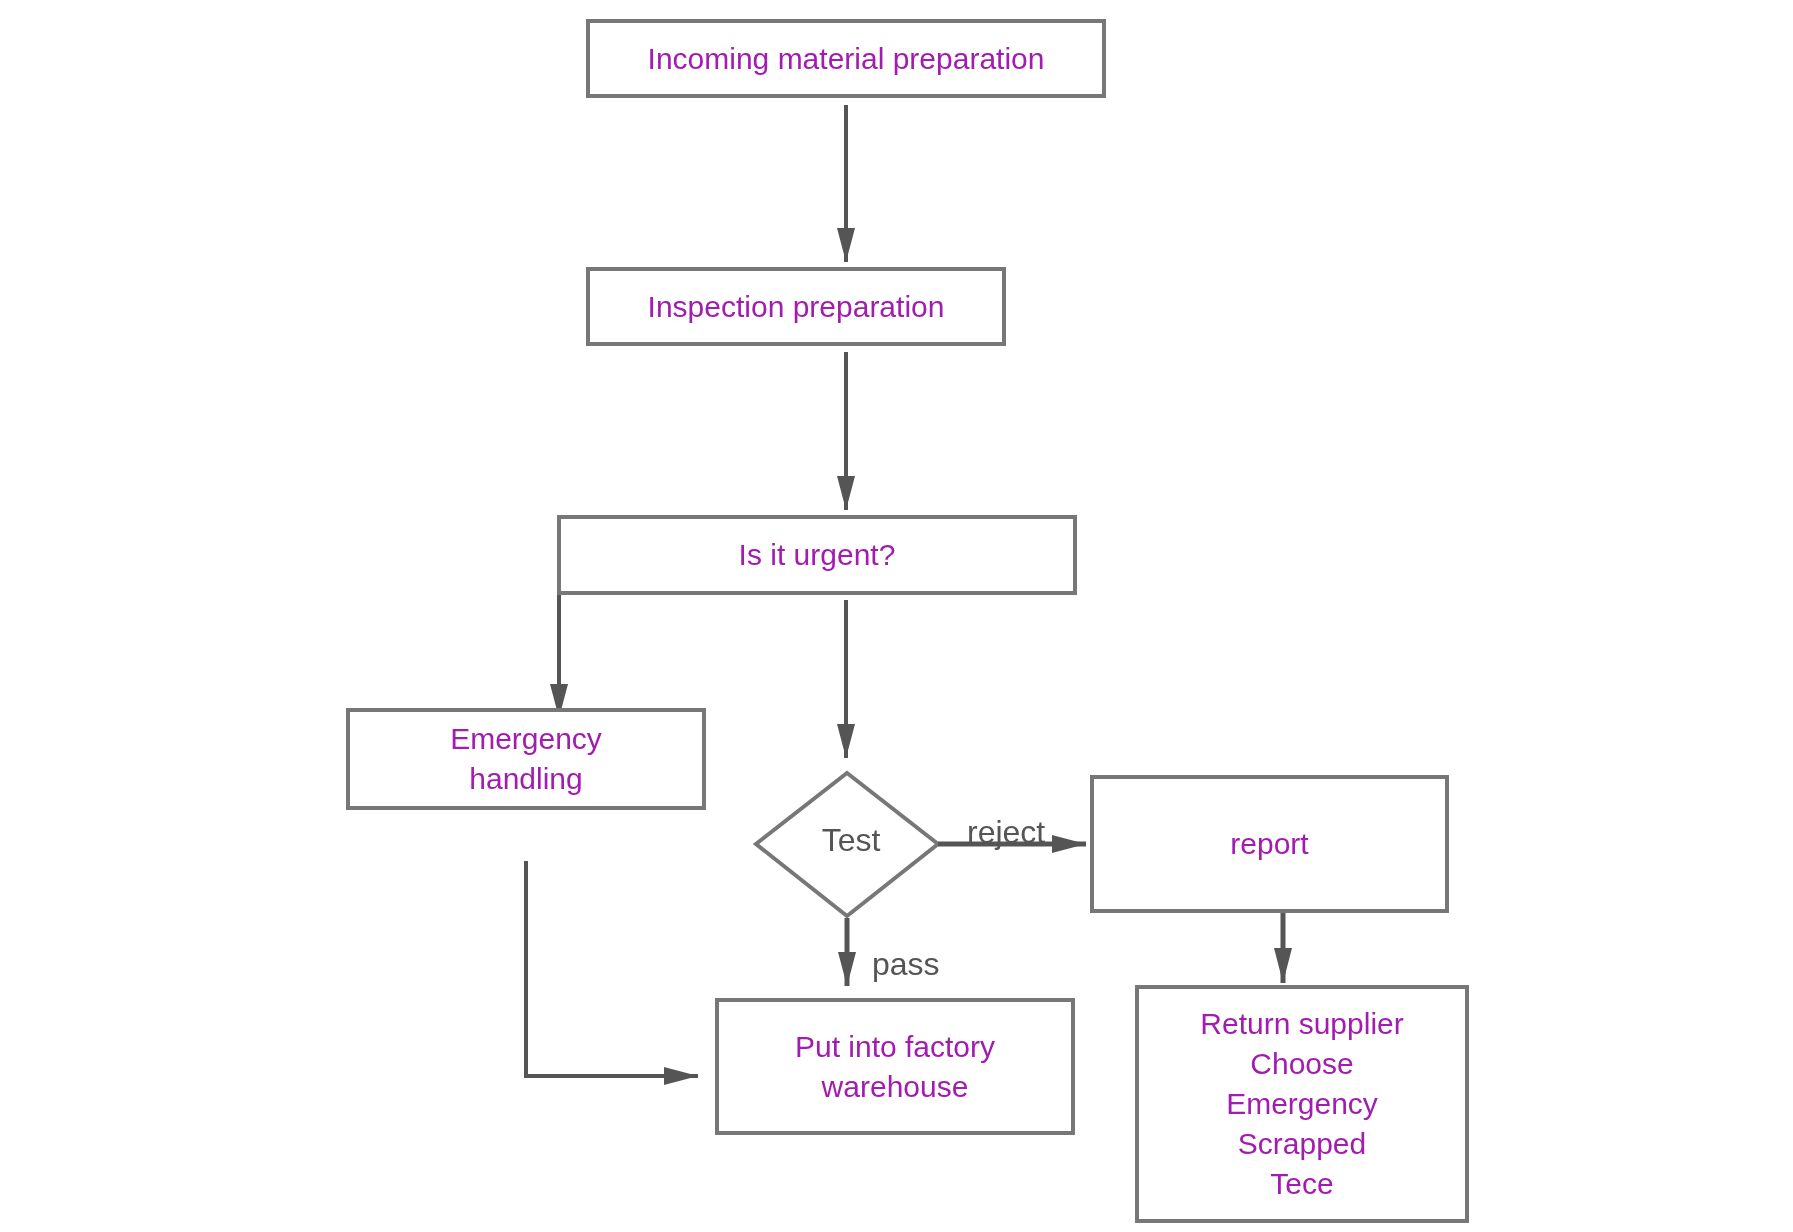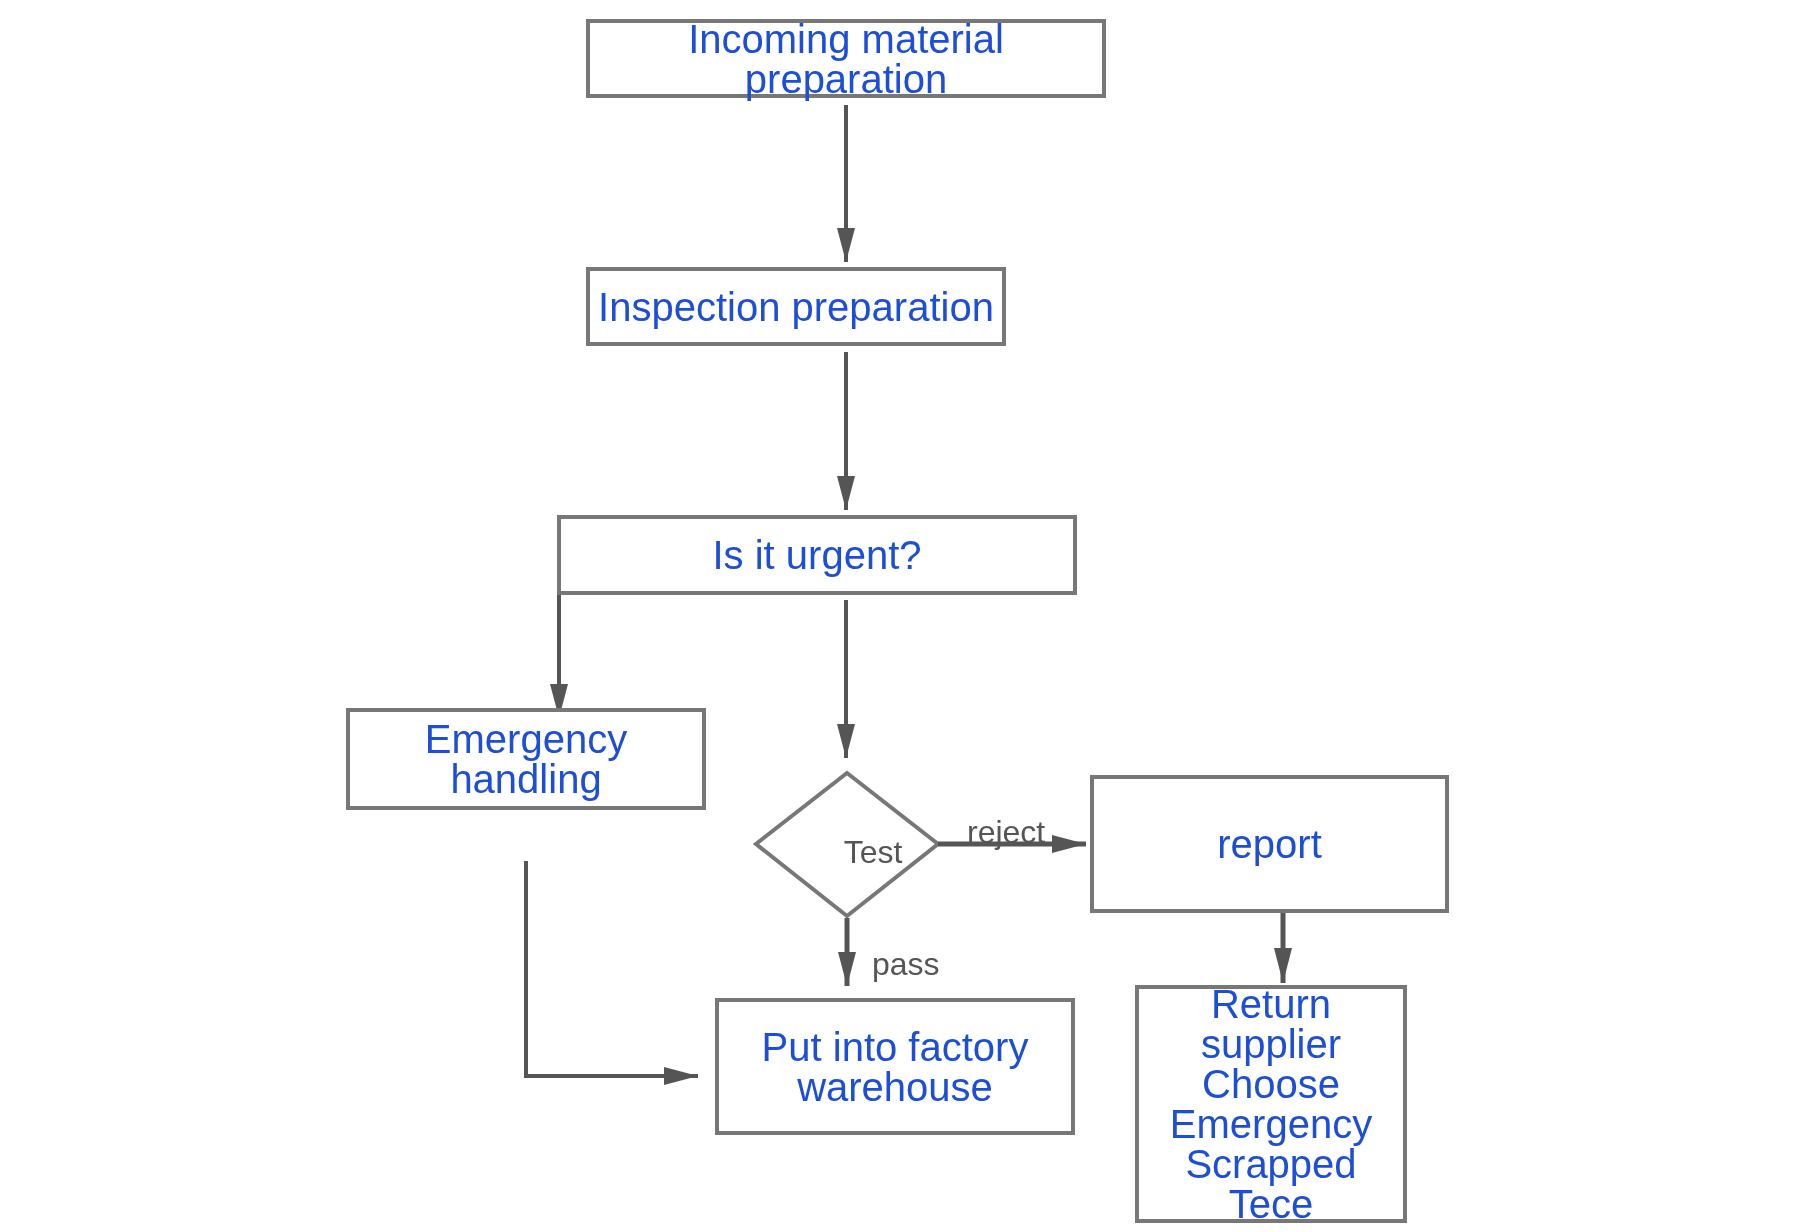--- a/index.html
+++ b/index.html
@@ -2,21 +2,21 @@
 <html><head>
 <meta charset="utf-8">
 <style>
   html, body { margin: 0; padding: 0; background: #ffffff; }
   body { width: 1793px; height: 1232px; position: relative; overflow: hidden;
          font-family: "Liberation Sans", sans-serif; color: #555555; }
   svg.edges { position: absolute; left: 0; top: 0; }
   .node { position: absolute; box-sizing: border-box; border: 4px solid #777777;
           background: #ffffff; display: flex; flex-direction: column;
           align-items: center; justify-content: center; text-align: center;
-          font-size: 40px; line-height: 40px; color: #1d4ed8; }
+          font-size: 30px; line-height: 40px; color: #a21caf; }
   .label { position: absolute; font-size: 32px; color: #555555; line-height: 36px; margin-top: 24px; }
   .diamond-text { position: absolute; font-size: 32px; color: #555555;
                   width: 182px; text-align: center; line-height: 36px; }
 </style>
 </head>
 <body>
 
 <svg class="edges" width="1793" height="1232">
   <defs>
     <marker id="arrow" markerWidth="10" markerHeight="10" refX="9" refY="5" orient="auto" markerUnits="userSpaceOnUse" viewBox="0 0 10 10">
@@ -61,33 +61,33 @@
 
 <div class="node" style="left:557px; top:515px; width:520px; height:80px;">
   <span>Is it urgent?</span>
 </div>
 
 <div class="node" style="left:346px; top:708px; width:360px; height:102px;text-align:center;">
   <span>Emergency</span>
   <span>handling</span>
 </div>
 
-<div class="diamond-text" style="left:782px; top:822px;margin-top:12px;">Test</div>
+<div class="diamond-text" style="left:760px; top:822px;">Test</div>
 
 <div class="label" style="left:967px; top:790px;">reject</div>
 <div class="label" style="left:872px; top:922px;">pass</div>
 
 <div class="node" style="left:1090px; top:775px; width:359px; height:138px;">
   <span>report</span>
 </div>
 
 <div class="node" style="left:692px; top:998px; width:360px; height:137px;margin-left:23px;">
   <span>Put into factory</span>
   <span>warehouse</span>
 </div>
 
-<div class="node" style="left:1135px; top:985px; width:272px; height:238px;">
+<div class="node" style="left:1135px; top:985px; width:334px; height:238px;">
   <span>Return supplier</span>
   <span>Choose</span>
   <span>Emergency</span>
   <span>Scrapped</span>
   <span>Tece</span>
 </div>
 
 </body></html>

